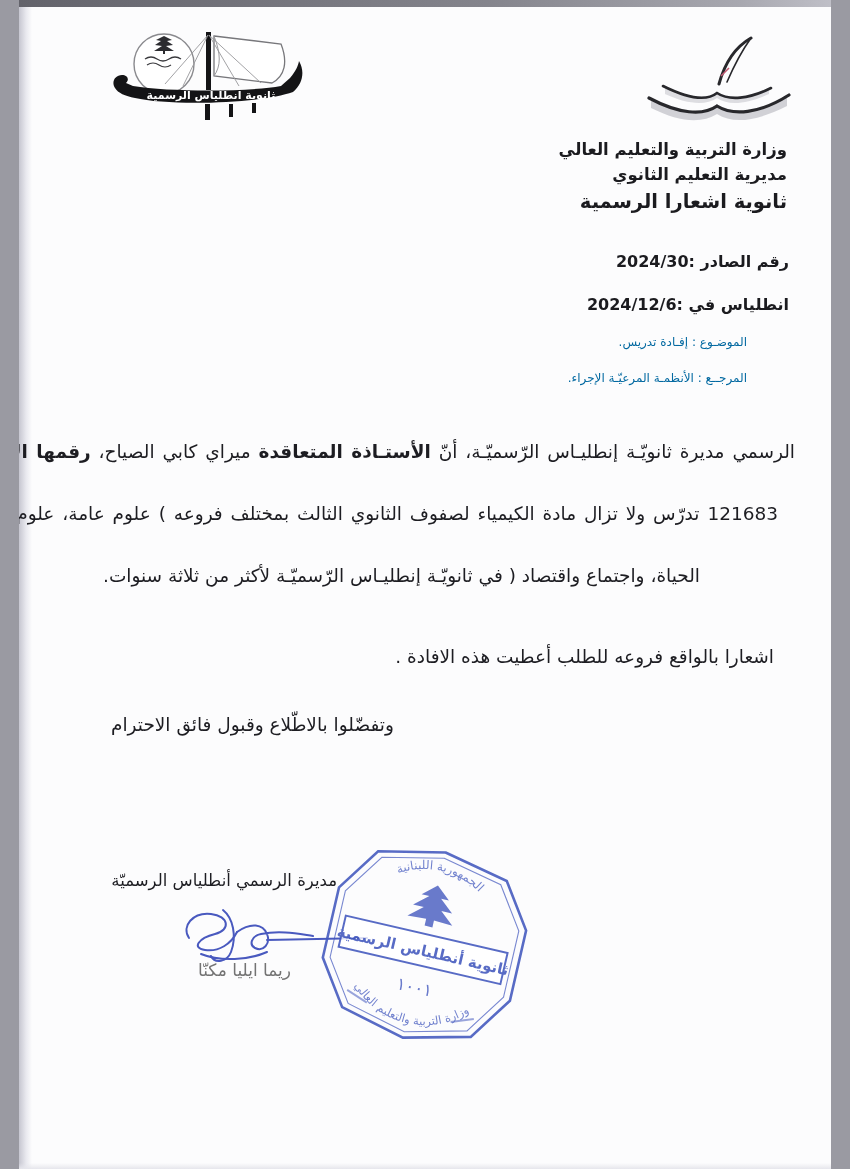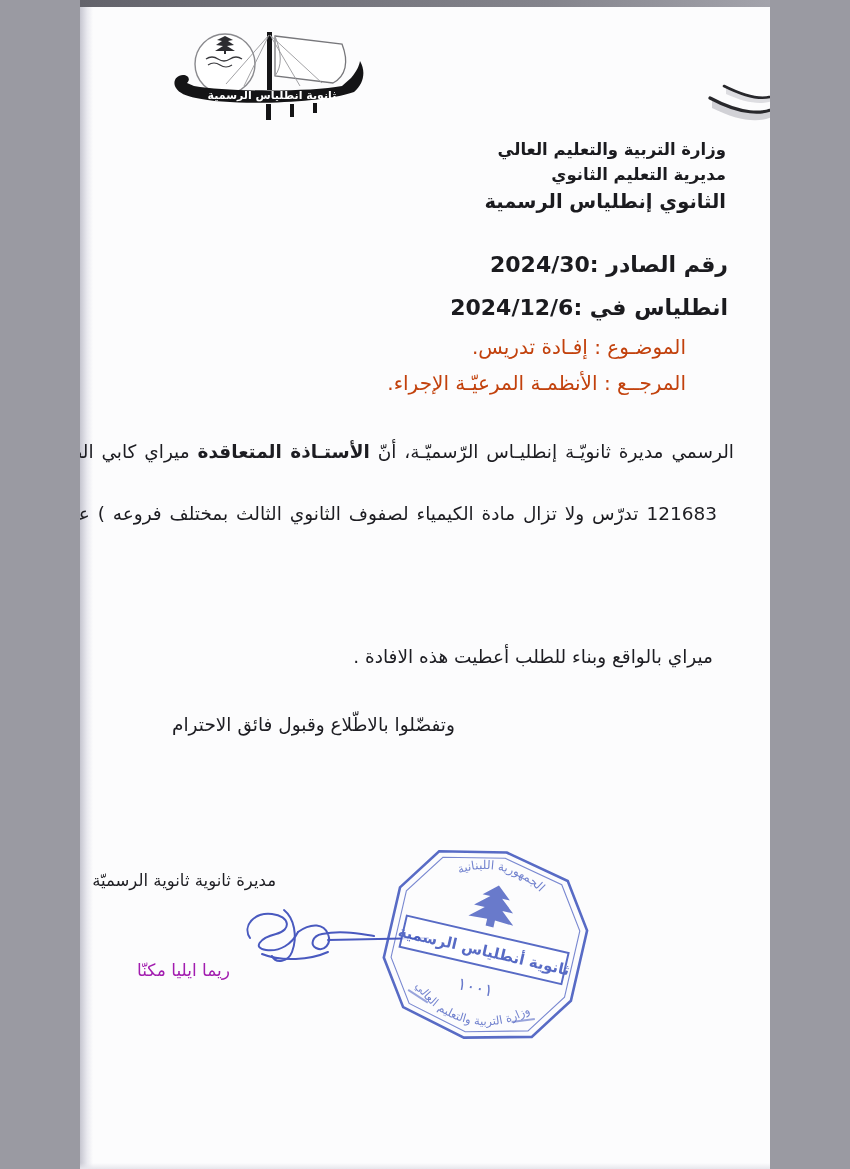--- a/index.html
+++ b/index.html
@@ -1,38 +1,38 @@
 <!DOCTYPE html>
 <html><head>
 <meta charset="utf-8">
 <style>
   html,body{margin:0;padding:0;background:#9a9aa2;}
   .page{
-    position:relative;width:690px;height:1169px;margin:0 auto;
+    position:relative;width:812px;height:1169px;margin:0 auto;
     background:#fcfcfd;overflow:hidden;
     font-family:"DejaVu Sans","Liberation Sans",sans-serif;
     color:#1b1b1f;
     text-decoration:underline;
   }
   .scan-top{position:absolute;top:0;left:0;width:850px;height:7px;
     background:linear-gradient(90deg,#63636b,#84848c 55%,#a8a8b0 85%,#c9c9d1);}
   .scan-left{position:absolute;top:7px;left:0;width:13px;height:1162px;
     background:linear-gradient(90deg,#c6c6d0,#e9e9ef 55%,rgba(255,255,255,0));}
   .scan-bottom{position:absolute;bottom:0;left:0;width:850px;height:6px;
     background:linear-gradient(0deg,#e6e6ec,rgba(255,255,255,0));}
   .ar{direction:rtl;}
   .abs{position:absolute;white-space:nowrap;}
   .hdr{right:44px;top:137px;text-align:right;line-height:25px;font-weight:bold;font-size:16.5px;}
   .hdr .school{font-size:19.5px;line-height:30px;}
-  .refline{font-weight:bold;font-size:22px;text-align:center;}
-  .metaline{font-size:20px;color:#c2410c;}
+  .refline{font-weight:bold;font-size:16px;text-align:center;}
+  .metaline{font-size:12px;color:#0369a1;}
   .body-line{font-size:18.5px;color:#1d1d22;}
   .b{font-weight:bold;}
   .sig-label{font-size:16.5px;color:#1d1d22;}
-  .sig-name{font-size:17px;color:#a21caf;}
+  .sig-name{font-size:17px;color:#737373;}
   .stamp-wrap{position:absolute;left:288px;top:846px;width:234px;height:200px;
     transform:rotate(13deg);opacity:.88;}
   svg text{font-family:"DejaVu Sans","Liberation Sans",sans-serif;}
 </style>
 </head>
 <body>
 
 <div class="page">
 
   <div class="scan-top"></div>
@@ -78,39 +78,40 @@
     <path d="M8,62 C38,78 62,80 76,70 C92,80 118,78 148,59" fill="none" stroke="#28282c" stroke-width="3.2" stroke-linecap="round"></path>
     <path d="M22,50 C48,63 66,65 76,57 C88,65 108,63 130,52" fill="none" stroke="#28282c" stroke-width="2.6" stroke-linecap="round"></path>
     <path d="M78,48 C84,26 96,10 110,2" fill="none" stroke="#28282c" stroke-width="3" stroke-linecap="round"></path>
     <path d="M110,2 C100,16 92,32 86,46" fill="none" stroke="#28282c" stroke-width="1.6" stroke-linecap="round"></path>
     <line x1="80" y1="40" x2="88" y2="32" stroke="#c25a72" stroke-width="1.6"></line>
   </svg>
 
   <div class="abs ar hdr">
     <div>وزارة التربية والتعليم العالي</div>
     <div>مديرية التعليم الثانوي</div>
-    <div class="school">الثانوي إنطلياس الرسمية</div>
+    <div class="school">ثانوية اشعارا الرسمية</div>
   </div>
 
   <div class="abs ar refline" style="right:42px;top:252px;">رقم الصادر :2024/30</div>
   <div class="abs ar refline" style="right:42px;top:295px;">انطلياس في :2024/12/6</div>
 
   <div class="abs ar metaline" style="right:84px;top:335px;">الموضـوع : إفـادة تدريس.</div>
   <div class="abs ar metaline" style="right:84px;top:371px;margin-left:42px;">المرجــع : الأنظمـة المرعيّـة الإجراء.</div>
 
   <div class="abs ar body-line" style="right:36px;top:441px;word-spacing:2px;">
     <span>الرسمي مديرة ثانويّـة إنطليـاس الرّسميّـة، أنّ </span><span class="b">الأستـاذة المتعاقدة</span><span> ميراي كابي الصياح، </span><span class="b">رقمها الآلي</span>
   </div>
   <div class="abs ar body-line" style="right:53px;top:503px;word-spacing:2px;">121683 تدرّس ولا تزال  مادة الكيمياء لصفوف الثانوي الثالث بمختلف فروعه ) علوم عامة، علوم</div>
+  <div class="abs ar body-line" style="left:84px;top:565px;">الحياة، واجتماع واقتصاد (  في ثانويّـة إنطليـاس الرّسميّـة لأكثر من ثلاثة سنوات.</div>
 
-  <div class="abs ar body-line" style="right:57px;top:646px;">ميراي بالواقع وبناء للطلب أعطيت هذه الافادة .</div>
+  <div class="abs ar body-line" style="right:57px;top:646px;">اشعارا بالواقع فروعه للطلب أعطيت هذه الافادة .</div>
 
   <div class="abs ar body-line" style="left:92px;top:714px;">وتفضّلوا بالاطّلاع وقبول فائق الاحترام</div>
 
-  <div class="abs ar sig-label" style="right:494px;top:871px;">مديرة ثانوية ثانوية الرسميّة</div>
+  <div class="abs ar sig-label" style="right:494px;top:871px;">مديرة الرسمي أنطلياس الرسميّة</div>
 
   <svg class="abs" style="left:152px;top:896px;" width="200" height="82" viewBox="0 0 200 82">
     <g fill="none" stroke="#3a4cba" stroke-width="2" stroke-linecap="round" opacity="0.92">
       <path d="M18,42 C10,30 22,16 40,18 C58,20 60,34 44,38 C28,42 20,52 34,54 C48,56 60,48 66,36"></path>
       <path d="M52,14 C62,22 66,40 60,56 C56,66 44,68 40,60"></path>
       <path d="M66,36 C80,26 92,28 96,38 C100,48 92,56 84,52 C78,49 80,40 90,38 C110,34 128,38 142,40"></path>
       <path d="M96,44 L196,42"></path>
       <path d="M30,58 C50,66 78,64 96,56"></path>
     </g>
   </svg>

